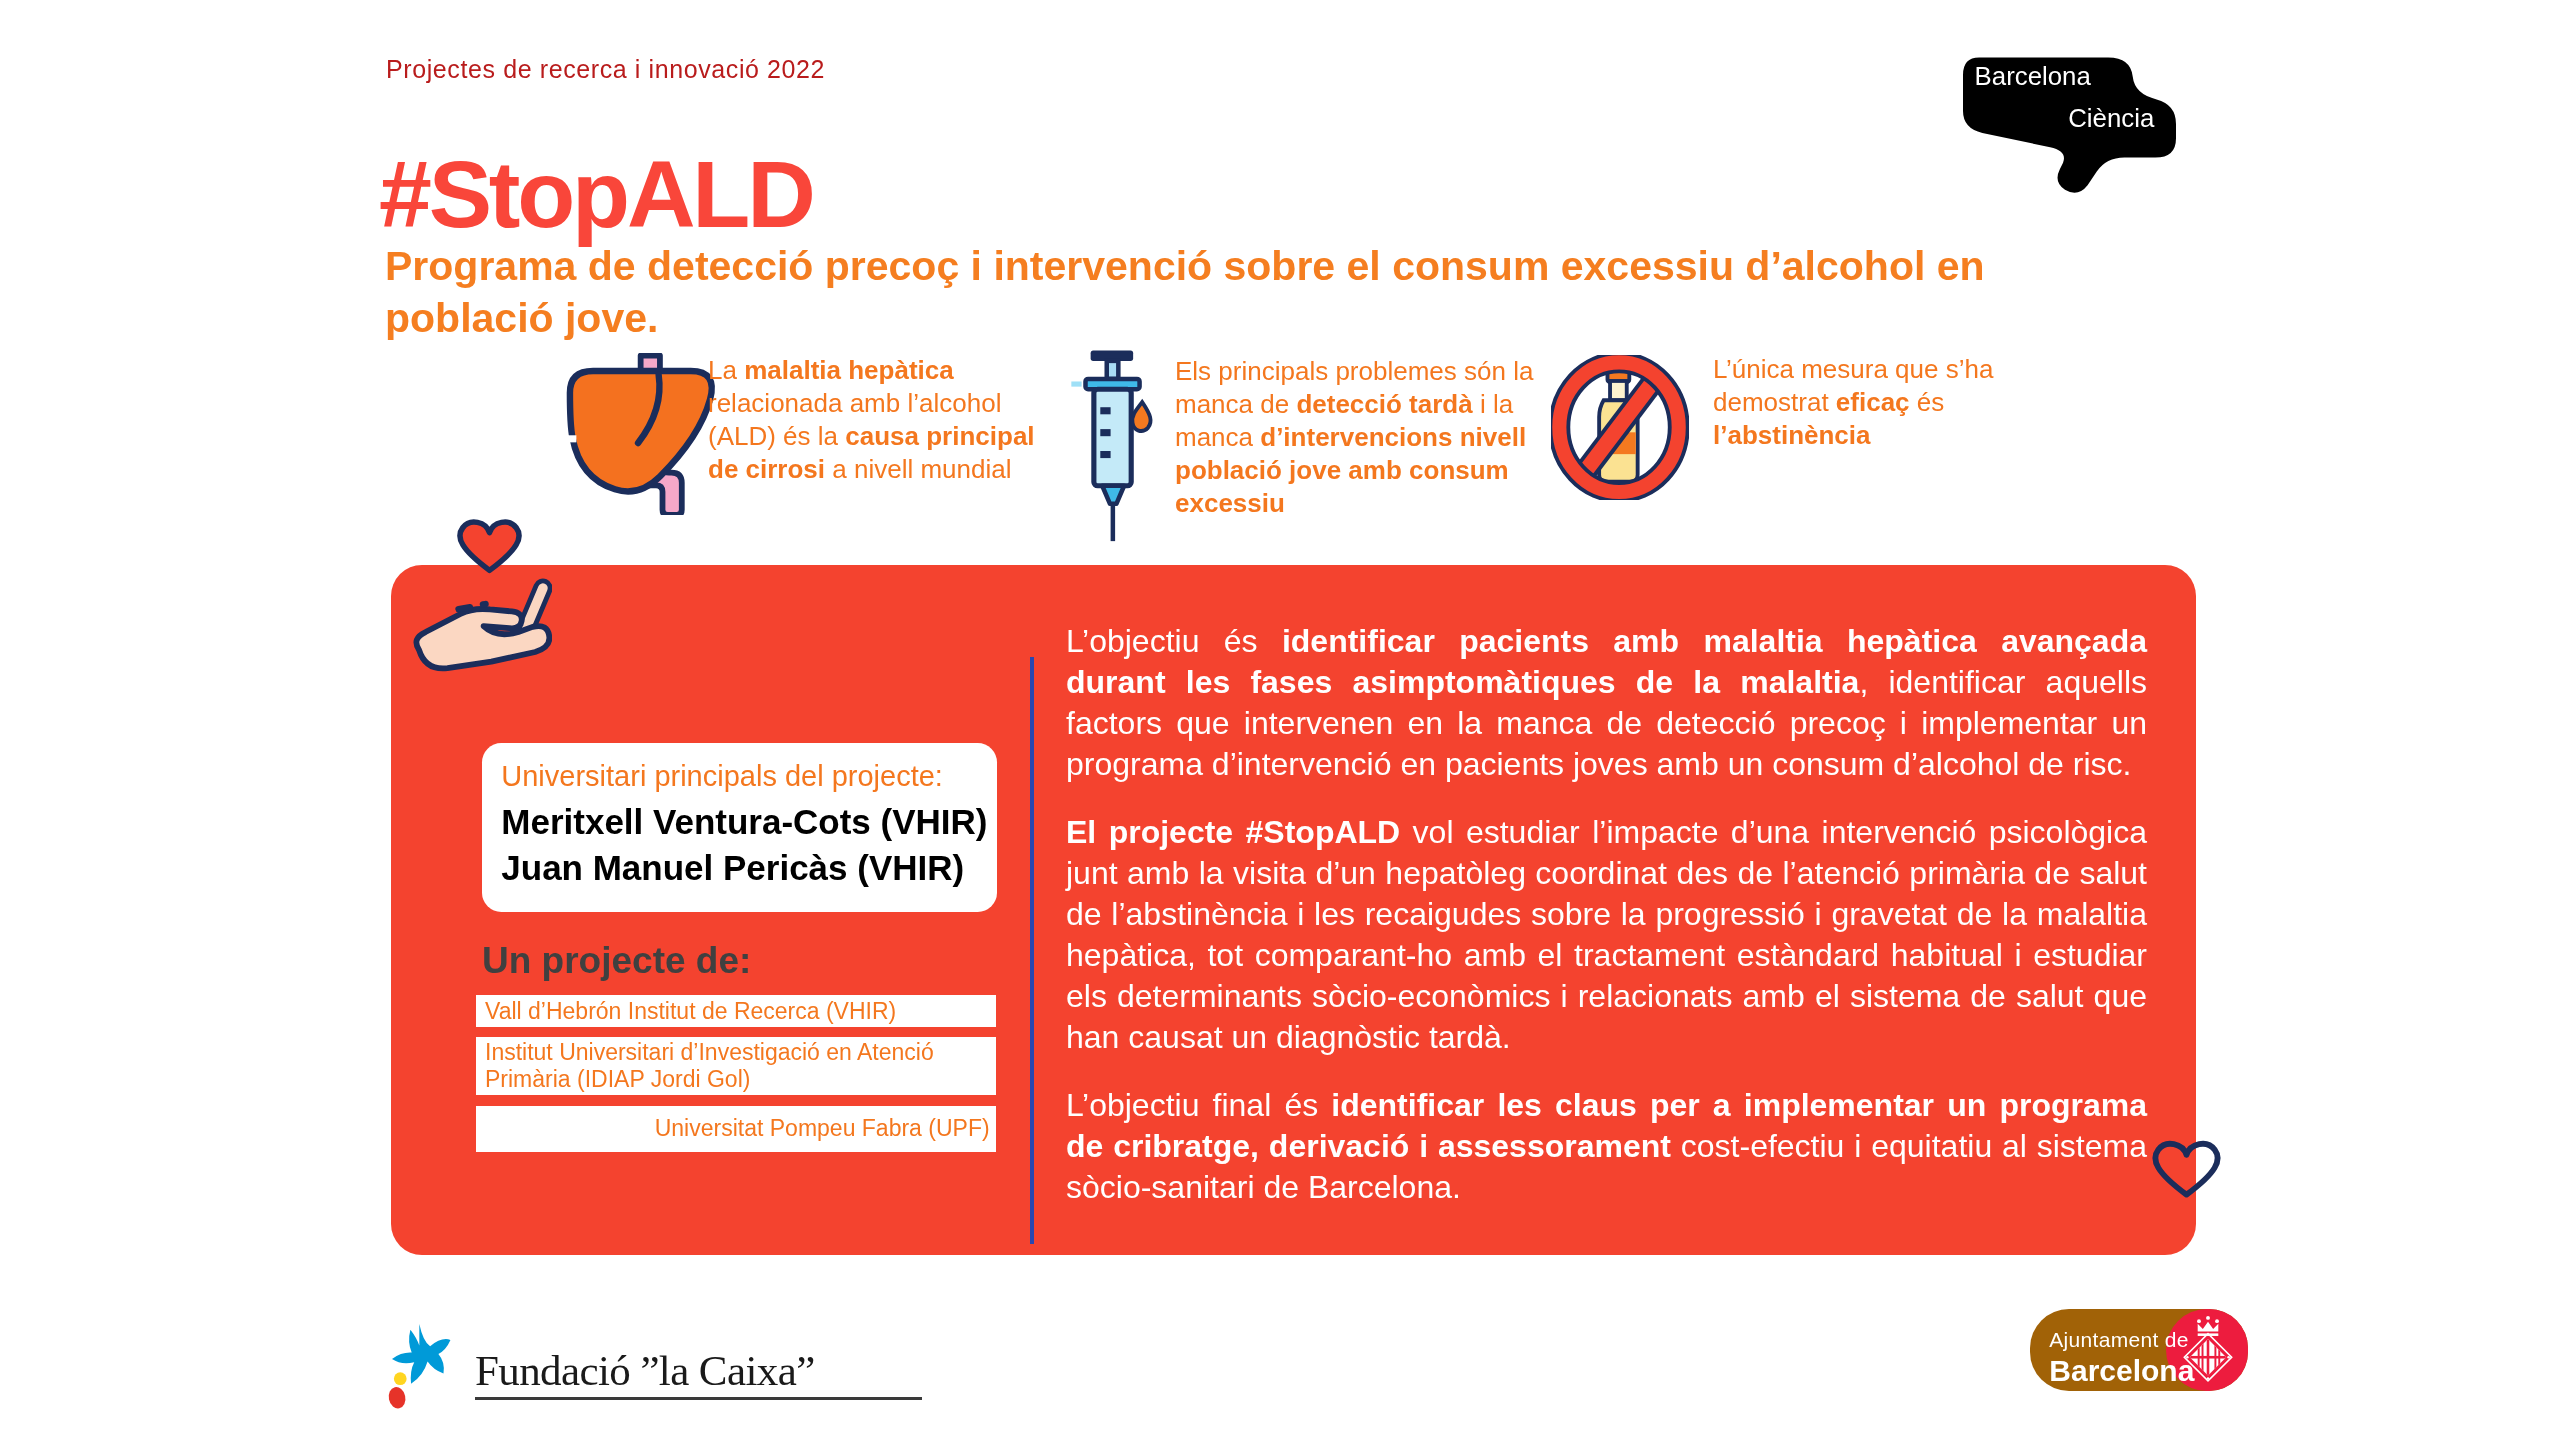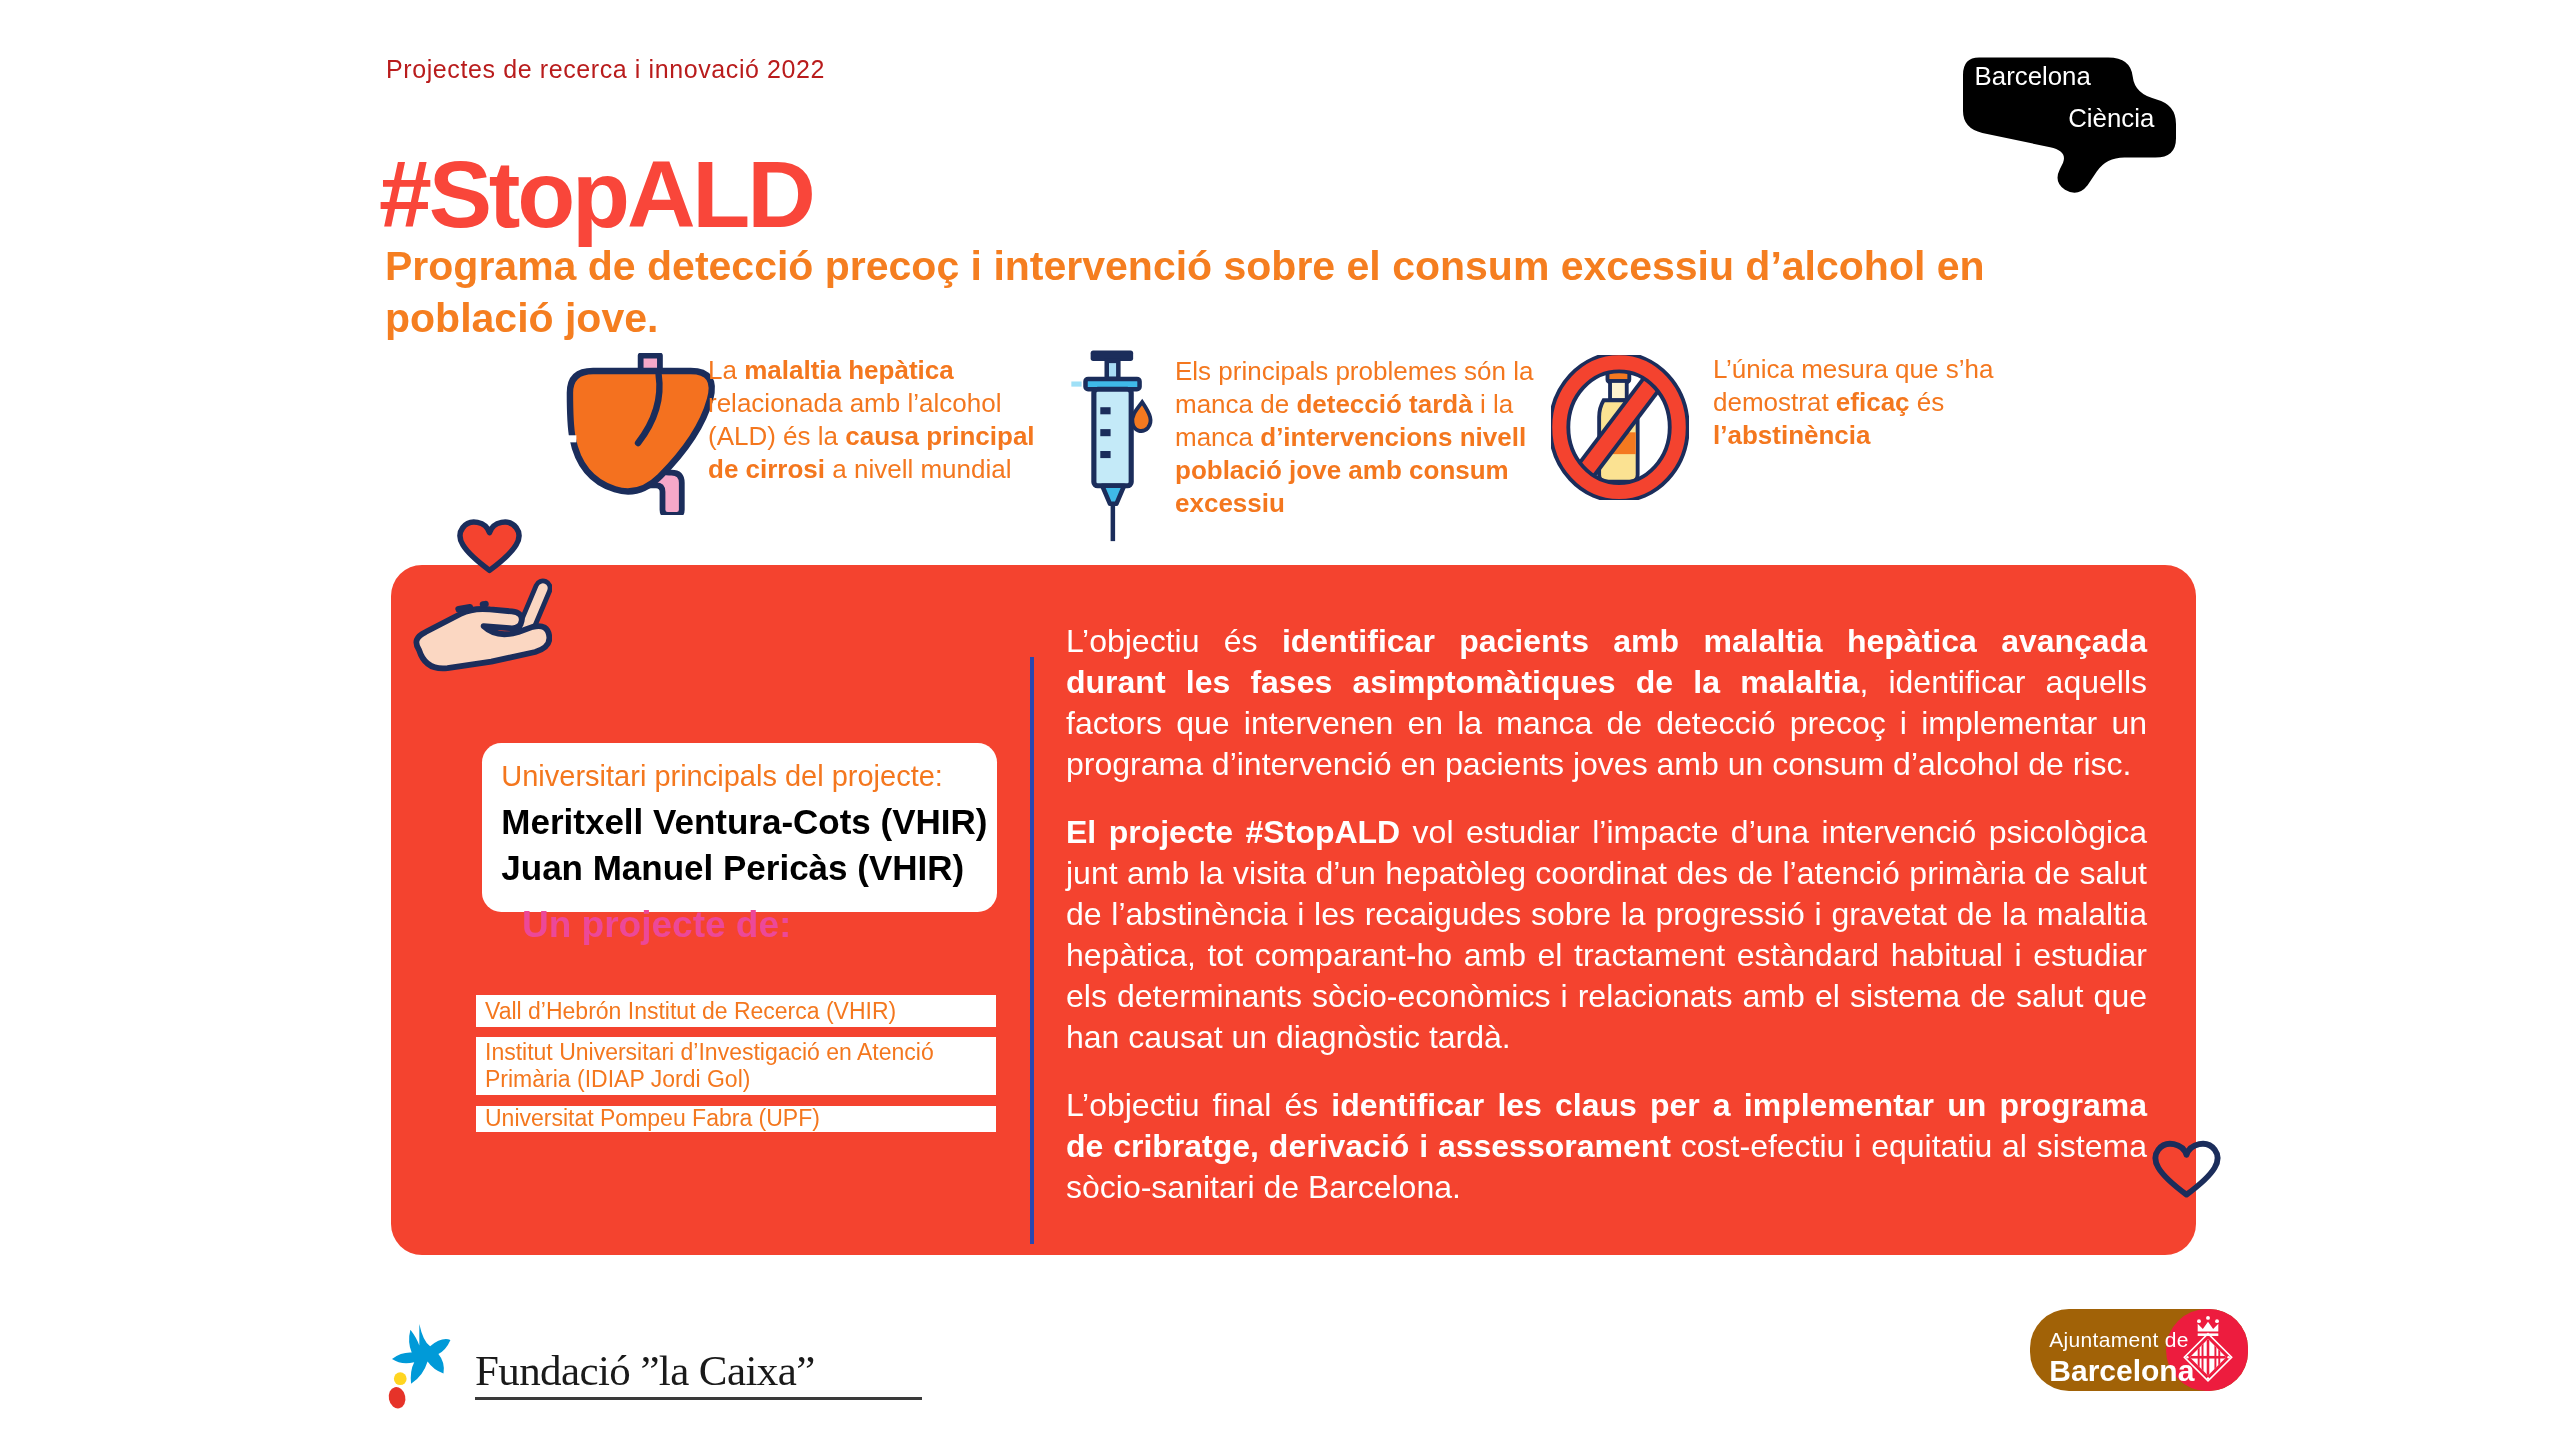--- a/index.html
+++ b/index.html
@@ -33,27 +33,27 @@
   
   #project-panel{left:391px; top:565px; width:1805px; height:690px; background:#F4432F; border-radius:31px;}
   #heart-top-icon{left:453px; top:513px; width:73px; height:66px;}
   #hand-icon{left:401px; top:574px; width:151px; height:98px;}
   #category-heading{left:482px; top:663px; color:#ffffff; font-weight:bold; font-size:35px; line-height:40px;}
 
   #investigators-card{left:482px; top:743px; width:515px; height:169px; background:#ffffff; border-radius:19.3px; padding:16.7px 0 0 19.3px; box-sizing:border-box;}
   #investigators-label{font-size:29px; color:#F4771E; margin-bottom:6.4px;}
   .investigator-name{font-size:35px; font-weight:bold; color:#000000; line-height:46px;}
 
-  #project-of-label{left:482px; top:904px; color:#ec4899; font-weight:bold; font-size:37px;margin-left:40px;}
+  #project-of-label{left:482px; top:940px; color:#404040; font-weight:bold; font-size:37px;}
 
   #institutions{left:476px; top:995px; width:520px;}
   .inst-bar{background:#ffffff; width:100%; box-sizing:border-box; padding:2.6px 6.4px 2.6px 9px;
     display:flex; align-items:center; margin-bottom:10.3px;}
   .inst-bar span{font-size:23px; line-height:27px; color:#F4771E;}
-  #inst-bar-0{height:32px;} #inst-bar-1{height:58px;} #inst-bar-2{height:26px;}
+  #inst-bar-0{height:32px;} #inst-bar-1{height:58px;} #inst-bar-2{height:46px;justify-content:flex-end;}
 
   #column-divider{left:1030px; top:657px; width:3.9px; height:587px; background:#2947B0;}
 
   #panel-paragraphs{left:1066px; top:621px; width:1081px;}
   #panel-paragraphs p{margin:0 0 27px 0; color:#ffffff; font-size:32px; line-height:41px; text-align:justify;}
   #panel-paragraphs b{font-weight:bold;}
 
   #heart-bottom-icon{left:2148px; top:1136px; width:77px; height:66px;}
 
   

